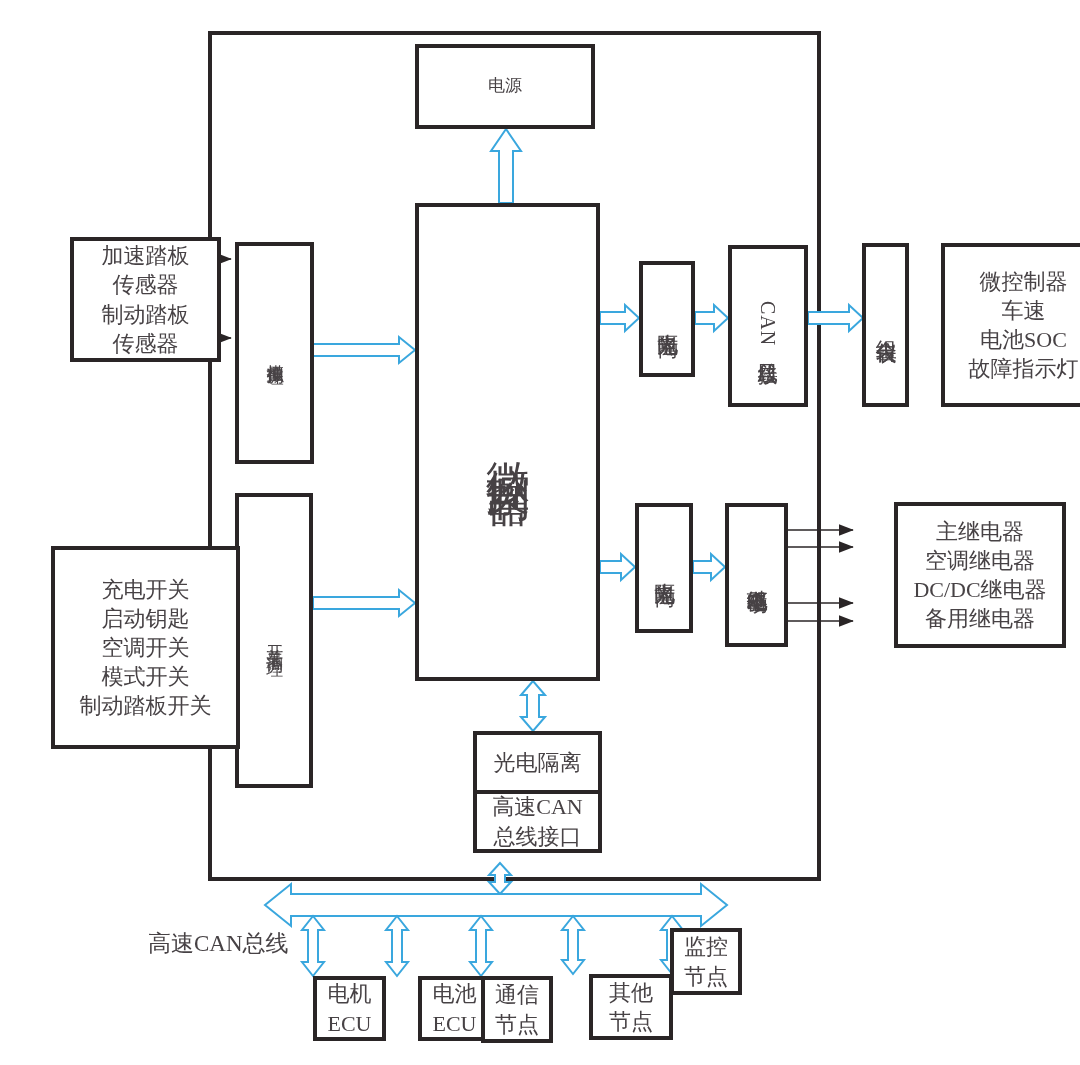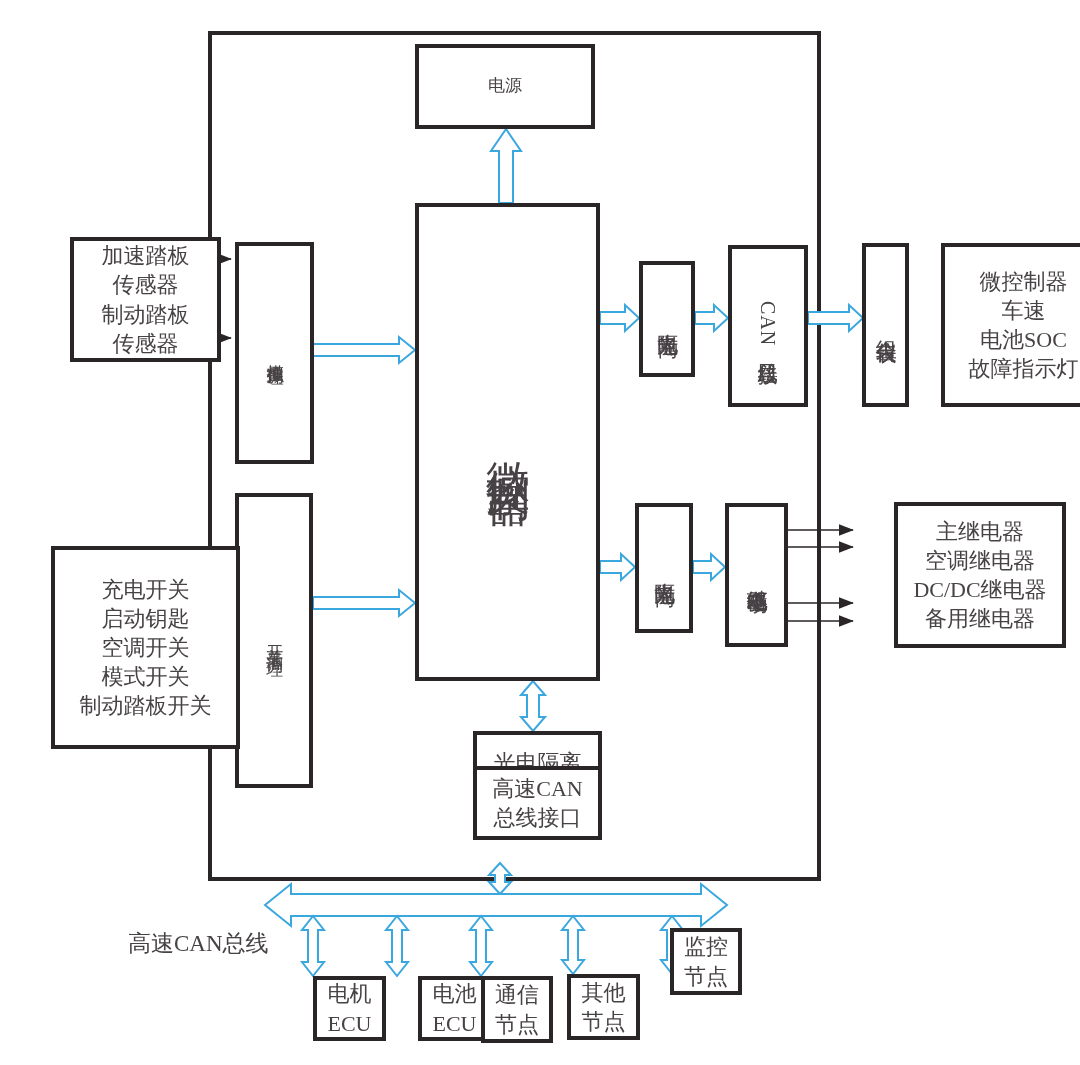--- a/index.html
+++ b/index.html
@@ -10,21 +10,21 @@
   .stage svg{position:absolute;left:0;top:0;}
   .box{
     position:absolute;box-sizing:border-box;border:4px solid #2a2526;background:#ffffff;
     display:flex;align-items:center;justify-content:center;text-align:center;line-height:1.32;
   }
   .vtext{writing-mode:vertical-rl;letter-spacing:4px;}
   .vtight{writing-mode:vertical-rl;letter-spacing:1px;}
   .col{display:flex;flex-direction:column;align-items:center;justify-content:center;}
   .f20{font-size:20px;} .f21{font-size:21px;} .f22{font-size:22px;margin-left:36px;} .f23{font-size:17px;}
   .mcu-label{font-size:44px;letter-spacing:8px;writing-mode:vertical-rl;}
-  .bus-label{position:absolute;font-size:23px;color:#474245;}
+  .bus-label{position:absolute;font-size:23px;color:#474245;margin-left:20px;}
 </style>
 </head>
 <body>
 
 <div class="stage">
 
   <svg width="1080" height="1065" viewBox="0 0 1080 1065">
     <defs>
       <marker id="ah" markerWidth="9" markerHeight="7" refX="8.5" refY="3.5" orient="auto">
         <path d="M0,0 L9,3.5 L0,7 Z" fill="#2a2526"></path>
@@ -145,21 +145,21 @@
       <div>空调继电器</div>
       <div>DC/DC继电器</div>
       <div>备用继电器</div>
     </div>
   </div>
 
   <div class="box f22" style="left:437px;top:731px;width:129px;height:63px">
     <span>光电隔离</span>
   </div>
 
-  <div class="box f22" style="left:437px;top:766px;width:129px;height:74px">
+  <div class="box f22" style="left:437px;top:790px;width:129px;height:63px">
     <div class="col">
       <div>高速CAN</div>
       <div>总线接口</div>
     </div>
   </div>
 
   <div class="box f22" style="left:277px;top:976px;width:73px;height:65px">
     <div class="col">
       <div>电机</div>
       <div>ECU</div>
@@ -173,21 +173,21 @@
     </div>
   </div>
 
   <div class="box f22" style="left:445px;top:976px;width:72px;height:67px">
     <div class="col">
       <div>通信</div>
       <div>节点</div>
     </div>
   </div>
 
-  <div class="box f22" style="left:531px;top:974px;width:73px;height:66px">
+  <div class="box f22" style="left:553px;top:974px;width:84px;height:66px">
     <div class="col">
       <div>其他</div>
       <div>节点</div>
     </div>
   </div>
 
   <div class="box f22" style="left:634px;top:928px;width:72px;height:67px">
     <div class="col">
       <div>监控</div>
       <div>节点</div>

